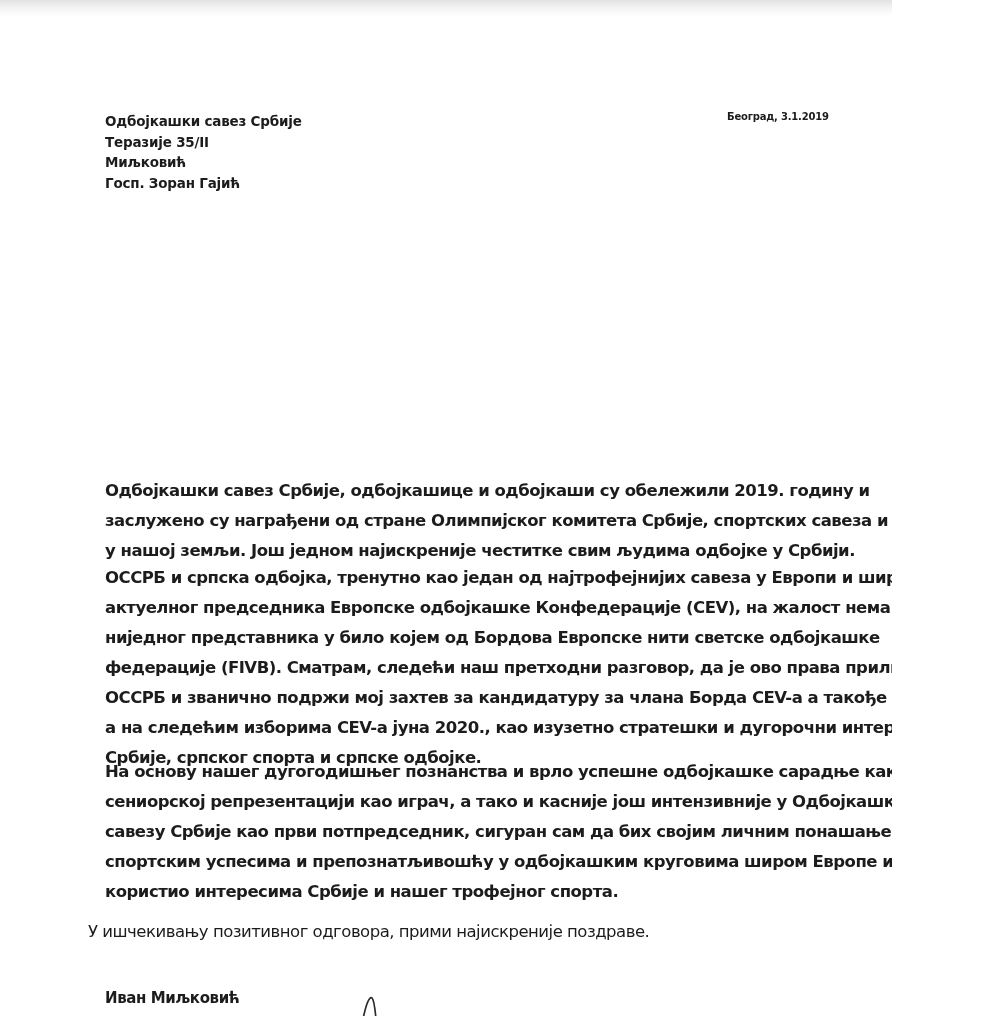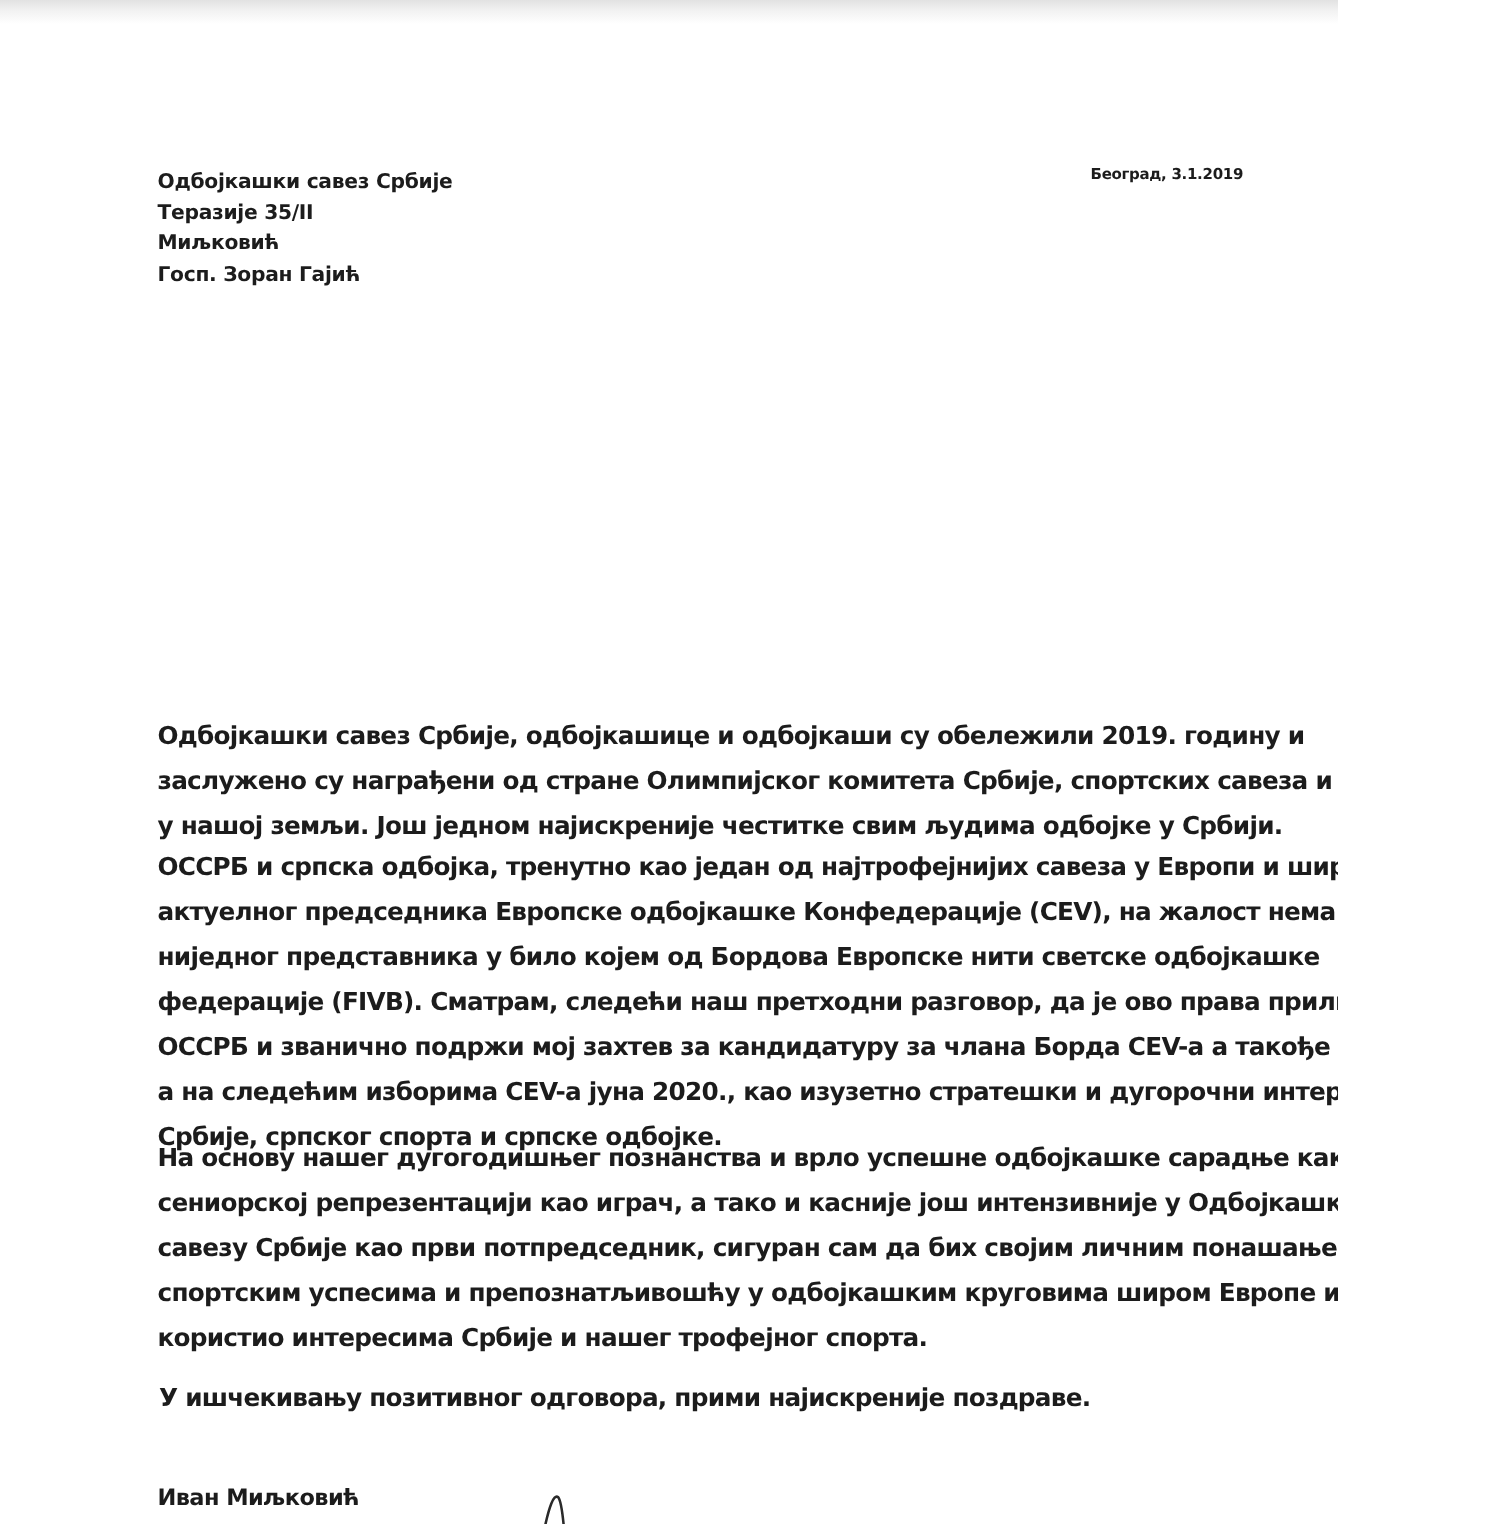--- a/index.html
+++ b/index.html
@@ -62,25 +62,25 @@
     font-weight: 700;
     line-height: 30px;
     letter-spacing: -0.5px;
     text-align: left;
   }
   .p1 { top: 476px; }
   .p2 { top: 563px; }
   .p3 { top: 757px; }
   .closing {
     position: absolute;
-    left: 106px;
+    left: 88px;
     top: 922px;
     margin: 0;
     font-size: 16.5px;
-    font-weight: 700;
+    font-weight: 400;
     letter-spacing: -0.5px;
     white-space: nowrap;
   }
   .sig-name {
     position: absolute;
     left: 105px;
     top: 989px;
     font-size: 15px;
     font-weight: 700;
     letter-spacing: -0.4px;

